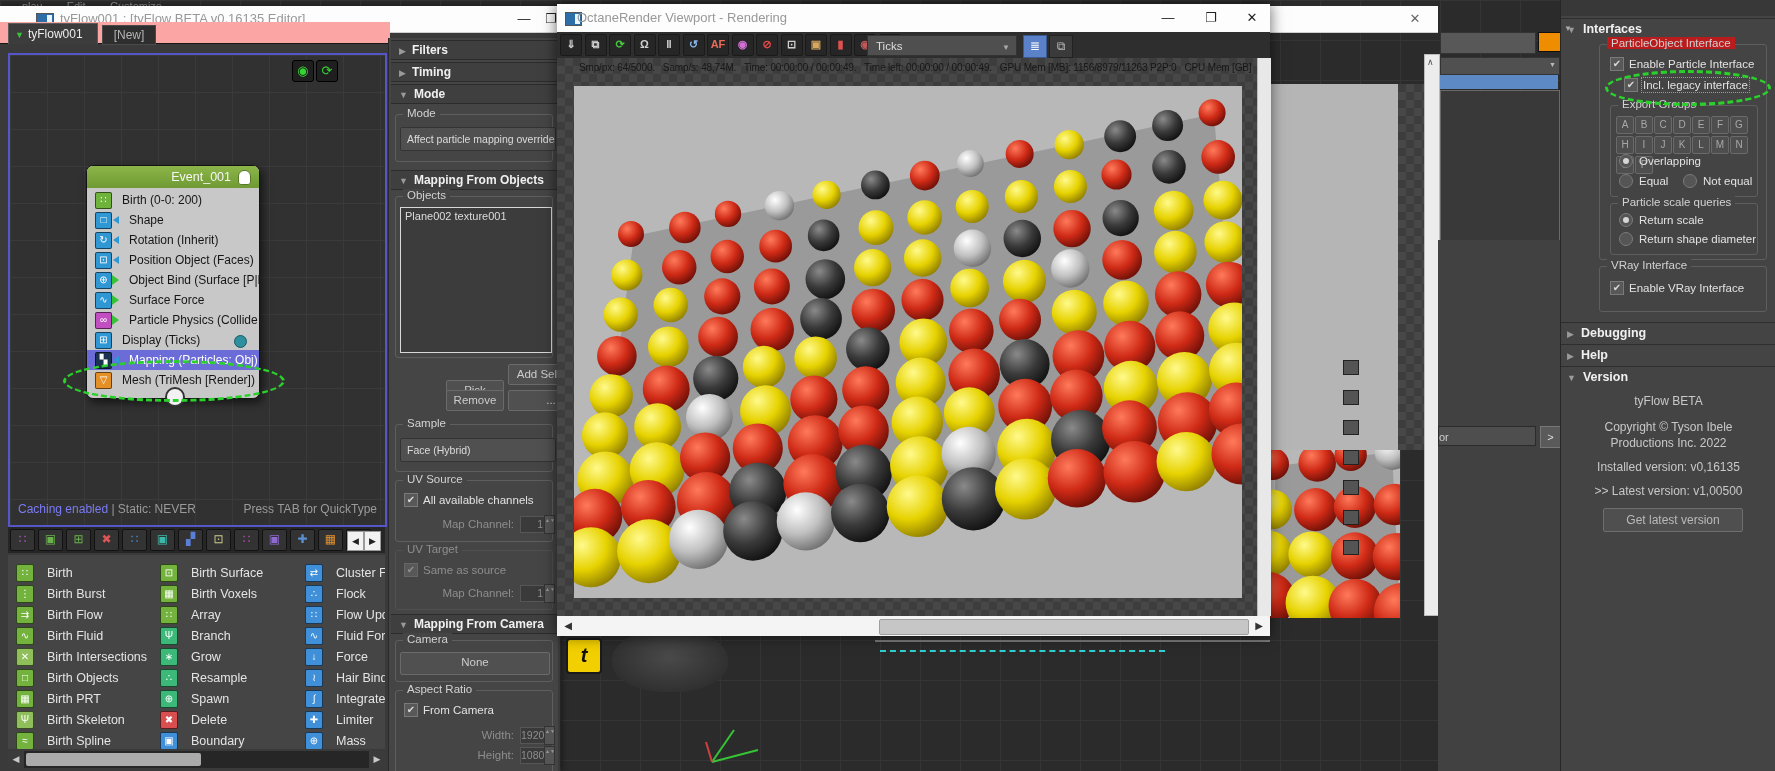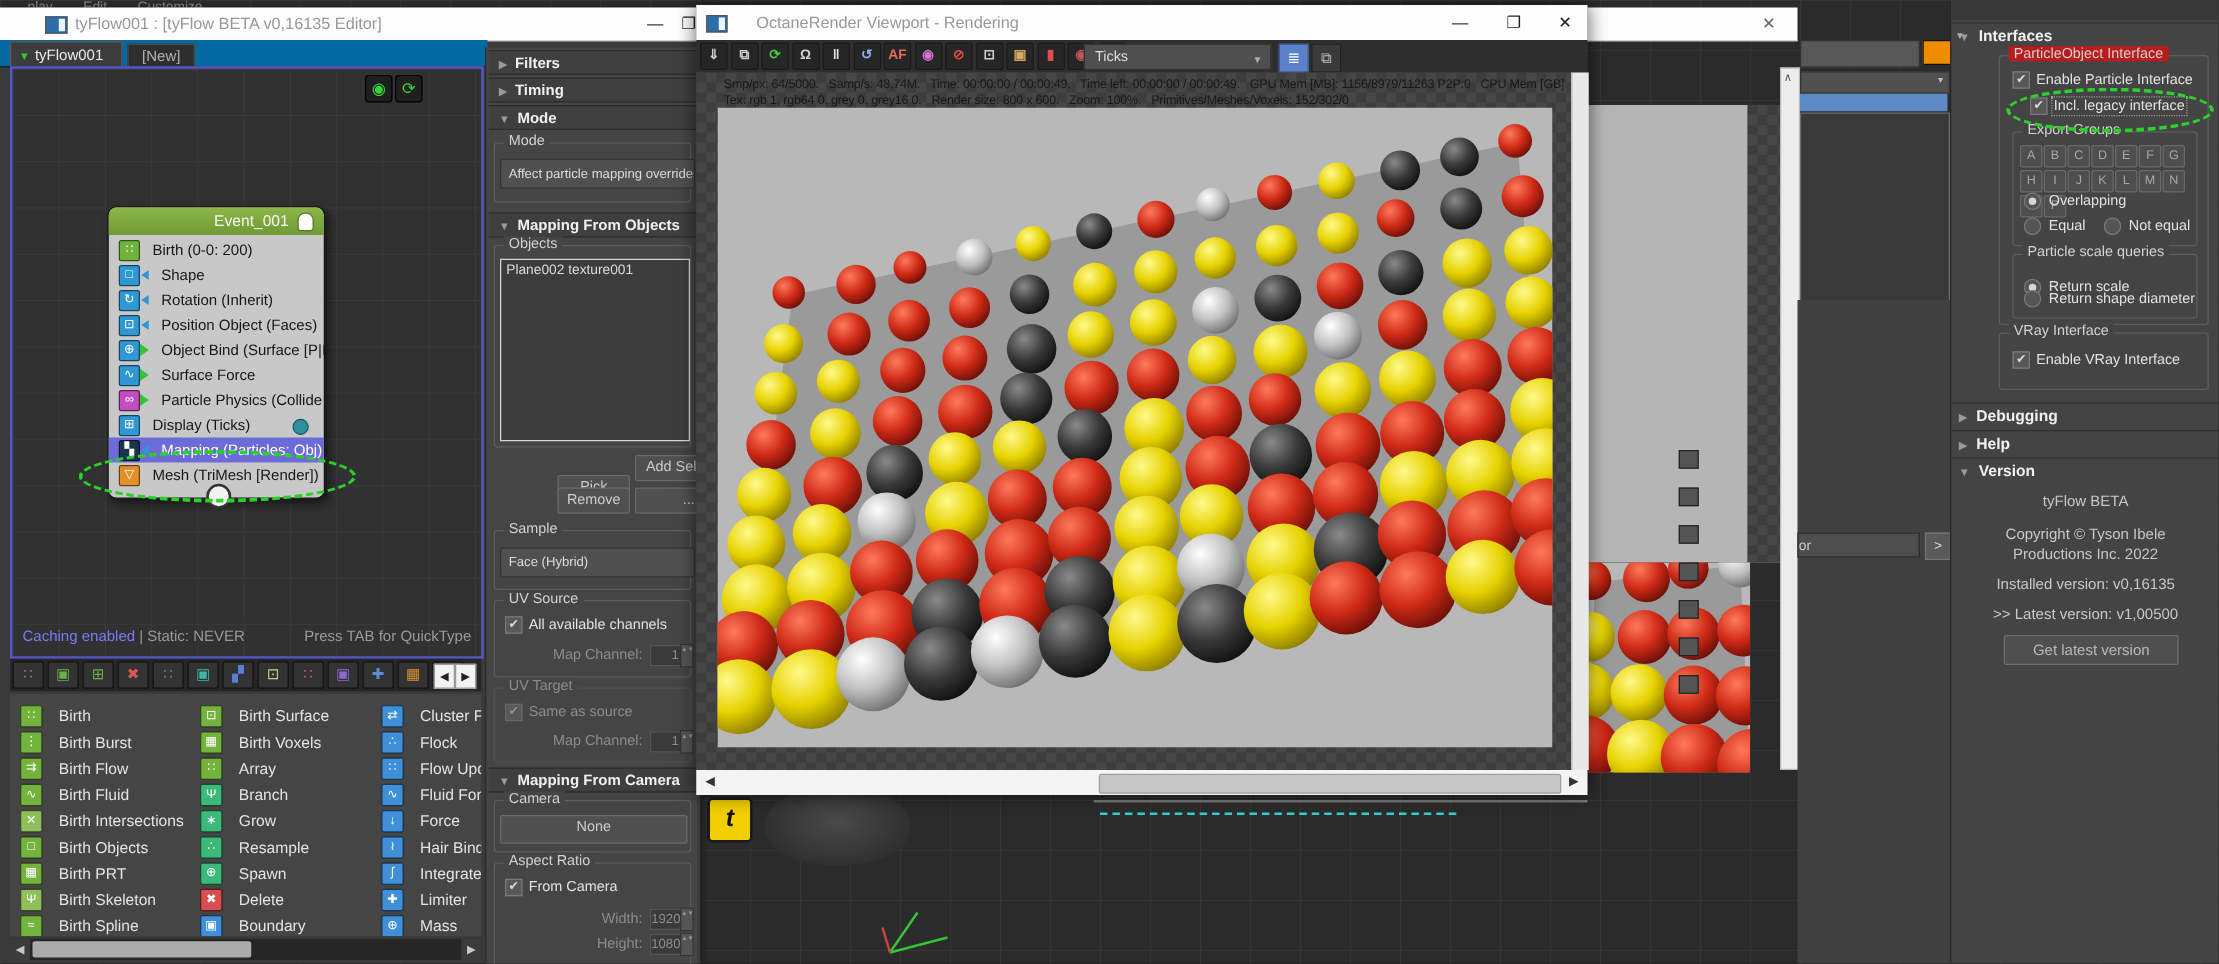--- a/index.html
+++ b/index.html
@@ -13,21 +13,21 @@
     linear-gradient(45deg,#474747 25%,transparent 25%,transparent 75%,#474747 75%);
     background-position:0 0,8px 8px;background-size:16px 16px;}
   .nowrap{white-space:pre;overflow:hidden;}
   
   #tyflow{left:0;top:6px;width:560px;height:765px;background:#3a3a3a;box-shadow:2px 0 6px rgba(0,0,0,.45);}
   .titlebar{background:#fdfdfd;border-bottom:1px solid #cfcfcf;}
   .win-icon{background:#2d6da8;border:1px solid #555;}
   .win-icon span{position:absolute;right:1px;top:1px;bottom:1px;width:5px;background:#e8f4ff;}
   .title-text{color:#989898;font-size:13px;line-height:26px;}
   .win-btn{color:#222;font-size:13px;text-align:center;line-height:18px;cursor:default;}
-  #ty-tabbar{left:0;top:26px;width:390px;height:21px;background:#0369a1;border-bottom:1px solid #161616;}
+  #ty-tabbar{left:0;top:16px;width:390px;height:21px;background:#fca5a5;border-bottom:1px solid #161616;}
   .tab-active{position:absolute;left:8px;top:1px;width:88px;height:20px;background:#3c3c3c;border:1px solid #5c5c5c;border-bottom:none;color:#ececec;font-size:12px;line-height:20px;}
   .tab-new{position:absolute;left:102px;top:3px;width:52px;height:18px;background:#2e2e2e;border:1px solid #4a4a4a;color:#b4b4b4;font-size:12px;line-height:18px;text-align:center;}
   #ty-canvas{left:8px;top:47px;width:375px;height:470px;background-color:#313131;border:2px solid #5656c8;
     background-image:linear-gradient(#3a3a3a 1px,transparent 1px),linear-gradient(90deg,#3a3a3a 1px,transparent 1px);
     background-size:37px 37px;}
   .green-btn{width:20px;height:20px;background:#1f1f1f;border:1px solid #000;border-radius:3px;color:#35d435;font-size:13px;text-align:center;line-height:19px;}
   
   #event-node{left:76px;top:110px;width:172px;background:#c8c8c8;border:1px solid #141414;border-radius:7px;box-shadow:3px 4px 8px rgba(0,0,0,.55);}
   #event-head{height:22px;background:linear-gradient(#8cb648,#6f9a34);border-radius:6px 6px 0 0;color:#f6f6f6;font-size:12.5px;line-height:22px;text-align:right;padding-right:28px;position:relative;}
   .lamp{position:absolute;right:8px;top:4px;width:11px;height:13px;background:#fff;border-radius:6px 6px 3px 3px;border:1px solid #5a7a2a;}
@@ -499,21 +499,21 @@
       </div>
 
     </div>
   </div>
 
   <div id="octane" class="abs">
     <div class="titlebar abs" style="left:0;top:0;width:713px;height:28px;">
       <span class="abs win-icon" style="left:8px;top:8px;width:15px;height:12px;">
           <span></span>
         </span>
-      <span class="abs title-text" style="left:48px;top:1px;">OctaneRender Viewport - Rendering</span>
+      <span class="abs title-text" style="left:20px;top:1px;">OctaneRender Viewport - Rendering</span>
       <span class="abs win-btn" style="left:600px;top:5px;width:22px;height:18px;">—</span>
       <span class="abs win-btn" style="left:643px;top:5px;width:22px;height:18px;">❐</span>
       <span class="abs win-btn" style="left:684px;top:5px;width:22px;height:18px;">✕</span>
     </div>
 
     <div id="oct-toolbar">
         <div class="ot-btn" style="color: rgb(207, 207, 207);">⇓</div>
         <div class="ot-btn" style="color: rgb(207, 207, 207);">⧉</div>
         <div class="ot-btn" style="color: rgb(73, 201, 63);">⟳</div>
         <div class="ot-btn" style="color: rgb(208, 208, 208);">Ω</div>
@@ -531,21 +531,20 @@
     <div id="oct-pass" class="abs">
       <span>Ticks</span>
       <span class="dar">▼</span>
     </div>
     <div class="abs oct-sq" style="left:466px;top:31px;background:#5b82c8;border:1px solid #3a5a94;color:#fff;">≣</div>
     <div class="abs oct-sq" style="left:492px;top:31px;background:#3a3a3a;border:1px solid #222;color:#bbb;">⧉</div>
 
     <div id="oct-renderzone" class="abs checker">
       <div id="oct-stats">
         <div class="nowrap">Smp/px: 64/5000.   Samp/s: 48,74M.   Time: 00:00:00 / 00:00:49.   Time left: 00:00:00 / 00:00:49.   GPU Mem [MB]: 1156/8979/11263 P2P:0   CPU Mem [GB]:0,000/8,000</div>
-        <div class="nowrap">Tex: rgb 1, rgb64 0, grey 0, grey16 0.   Render size: 800 x 600.   Zoom: 100%.   Primitives/Meshes/Voxels: 152/302/0</div>
       </div>
       <svg id="render-svg" class="abs" style="left:17px;top:28px;" width="668" height="512">
           <defs>
             <radialGradient id="render-svg-red" cx="35%" cy="30%" r="75%">
               <stop offset="0%" stop-color="#ff7a5a"></stop>
               <stop offset="55%" stop-color="#cf2a16"></stop>
               <stop offset="100%" stop-color="#6b0f07"></stop>
             </radialGradient>
             <radialGradient id="render-svg-yellow" cx="35%" cy="30%" r="75%">
               <stop offset="0%" stop-color="#fffa8c"></stop>
@@ -737,21 +736,21 @@
           <span class="radio"></span>
             <span>Equal</span>
         </div>
         <div class="radrow" style="left:72px;top:68px;">
           <span class="radio"></span>
             <span>Not equal</span>
         </div>
       </div>
       <div class="fs" style="left:10px;top:158px;width:146px;height:50px;">
         <span class="legend" style="background:#444;">Particle scale queries</span>
-        <div class="radrow" style="left:8px;top:19px;">
+        <div class="radrow" style="left:8px;top:9px;">
           <span class="radio on"></span>
             <span>Return scale</span>
         </div>
         <div class="radrow" style="left:8px;top:28px;">
           <span class="radio"></span>
             <span>Return shape diameter</span>
         </div>
       </div>
     </div>
 

